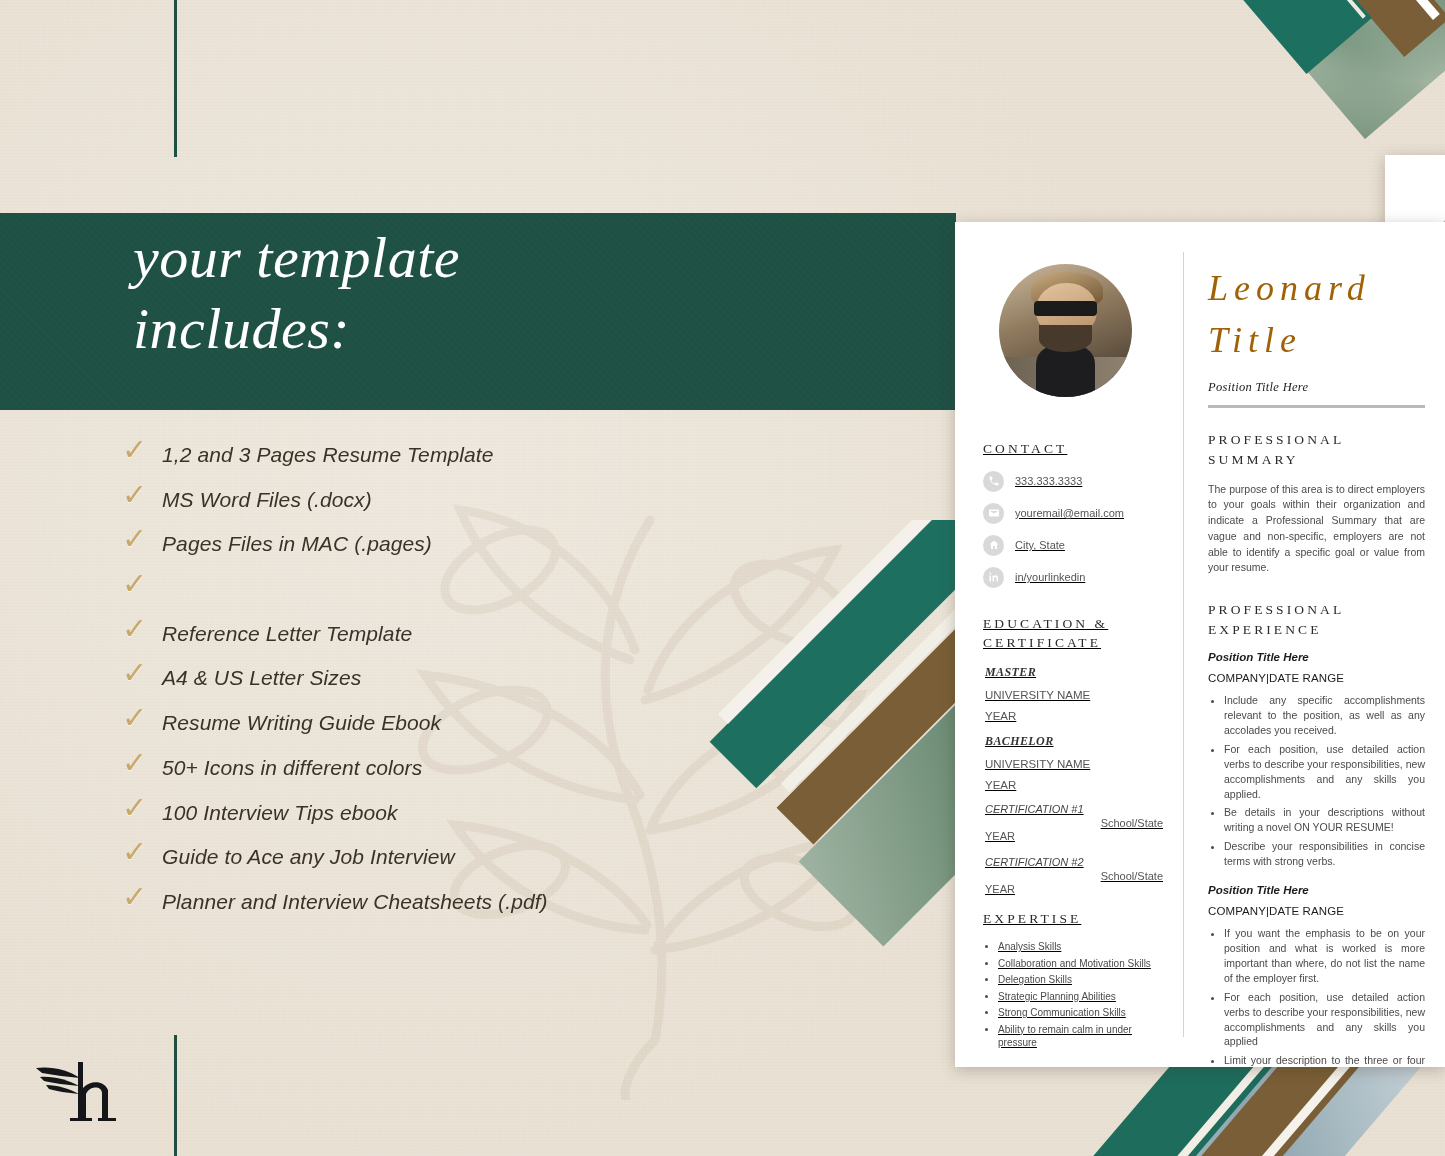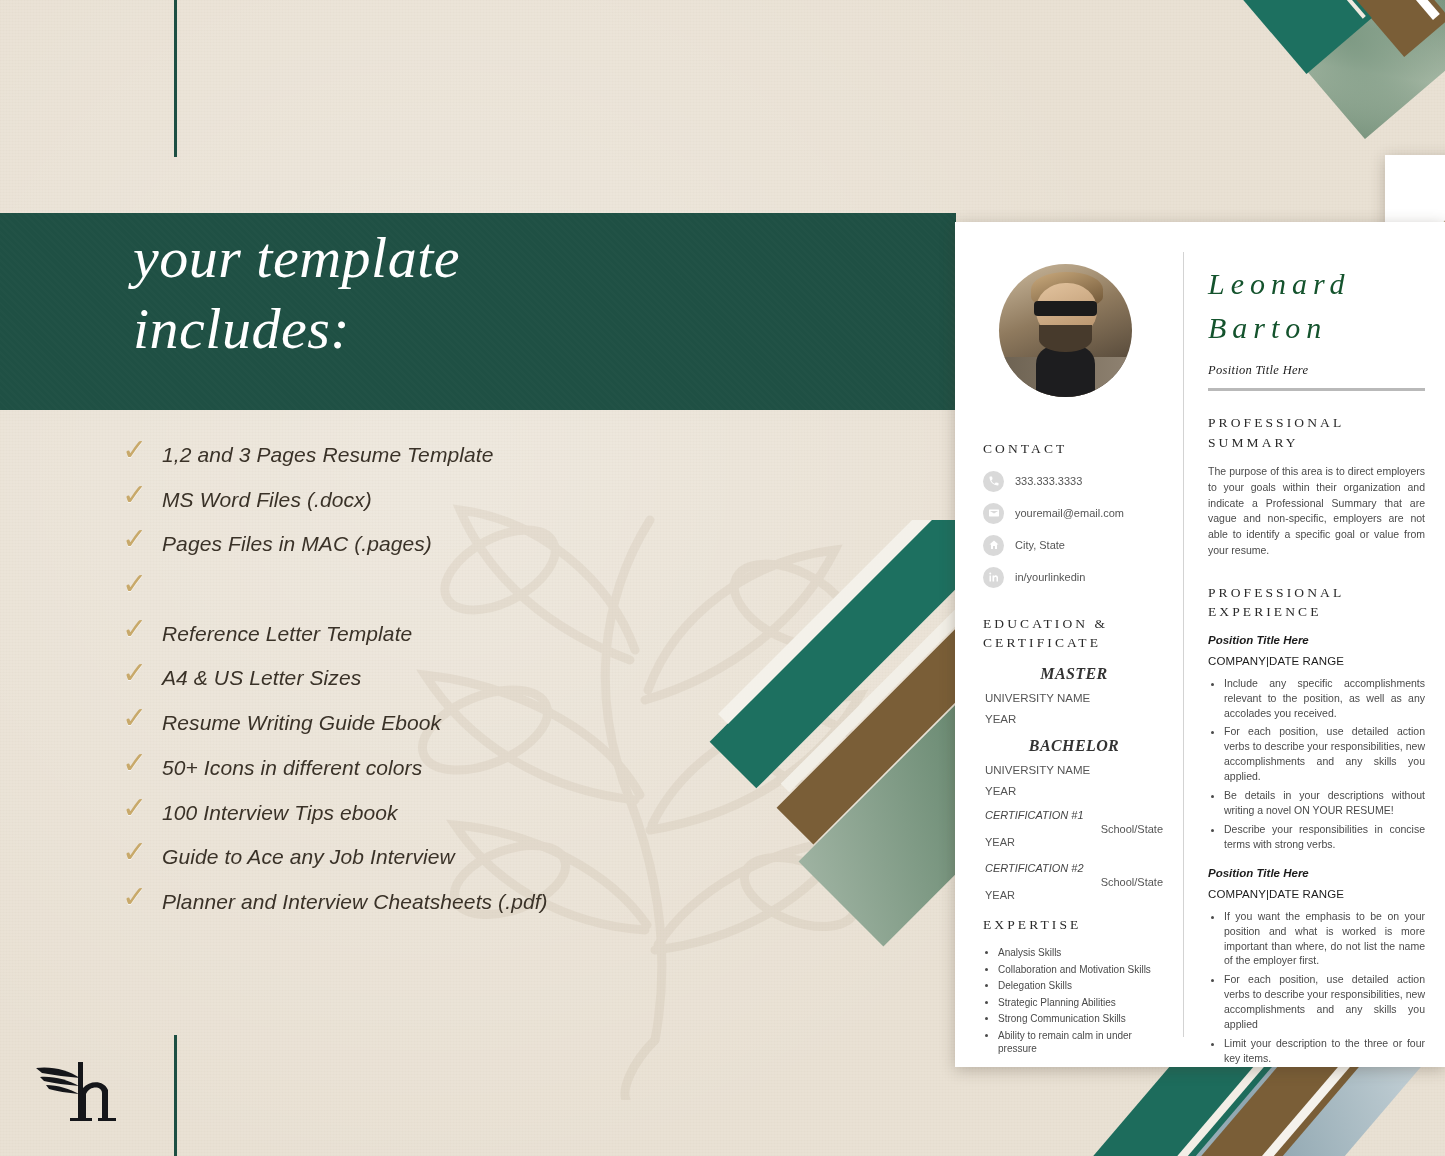--- a/index.html
+++ b/index.html
@@ -129,21 +129,21 @@
 
   
   .card{
     position:absolute;background:#ffffff;
     box-shadow:0 3px 14px rgba(60,50,35,.28);
   }
   .card1{left:955px;top:222px;width:490px;height:845px;}
   .card2{left:1385px;top:155px;width:300px;height:845px;}
 
   .cardinner{position:absolute;inset:0;display:flex;}
-  .col-left{width:228px;flex:0 0 228px;padding:36px 20px 0 28px;box-sizing:border-box;}
+  .col-left{width:228px;flex:0 0 228px;padding:36px 20px 0 28px;box-sizing:border-box;text-decoration:underline;}
   .divider{width:1px;background:#d3d3d3;margin-top:30px;margin-bottom:30px;flex:0 0 1px;}
   .col-right{flex:1;padding:40px 20px 0 24px;box-sizing:border-box;overflow:hidden;}
 
   
   .avatar{
     width:133px;height:133px;border-radius:50%;margin:6px auto 0 16px;
     overflow:hidden;position:relative;
     background:linear-gradient(160deg,#cdbb9f,#8f7a5e 40%,#3b3229);
   }
   .avatar .face{position:absolute;left:28%;top:14%;width:46%;height:42%;border-radius:48%;
@@ -170,34 +170,34 @@
   .contact-row{display:flex;align-items:center;margin-bottom:11px;}
   .cicon{
     width:21px;height:21px;border-radius:50%;background:#d9d9d9;flex:0 0 21px;
     display:flex;align-items:center;justify-content:center;margin-right:11px;
   }
   .cicon svg{width:12px;height:12px;fill:#ffffff;}
   .ctext{font-size:11px;color:#555;font-family:"Liberation Sans",sans-serif;}
 
   .edu-item{margin-bottom:0;}
   .edu-deg{font-family:"Liberation Serif",serif;font-style:italic;font-weight:700;
-    font-size:16px;color:#333;letter-spacing:.4px;margin:0 0 9px 2px;text-align:center;}
+    font-size:12px;color:#333;letter-spacing:.4px;margin:0 0 9px 2px;}
   .edu-uni{font-size:11.5px;color:#555;margin:0 0 9px 2px;}
   .edu-year{font-size:11.5px;color:#555;margin:0 0 12px 2px;}
   .cert-t{font-size:11px;font-style:italic;color:#444;margin:0 0 2px 2px;}
   .cert-s{font-size:11px;color:#555;margin:0 0 1px 2px;text-align:right;}
   .cert-y{font-size:11px;color:#555;margin:0 0 14px 2px;}
 
   .exp-list{margin:0;padding-left:15px;}
   .exp-list li{font-size:10px;color:#4a4a4a;margin-bottom:3px;line-height:1.35;}
 
   
   .rname{
     font-family:"Liberation Serif",serif;font-style:italic;font-weight:400;
-    font-size:30px;color:#14532d;letter-spacing:6px;line-height:1.45;margin:0;
+    font-size:36px;color:#a16207;letter-spacing:6px;line-height:1.45;margin:0;
     white-space:nowrap;
   }
   .rtitle{
     font-family:"Liberation Serif",serif;font-style:italic;font-size:12.5px;
     color:#222;margin:14px 0 10px 0;letter-spacing:.3px;
   }
   .rrule{height:3px;background:#b9b9b9;margin:0 0 22px 0;width:100%;}
   .sum-p{font-size:10.5px;color:#4a4a4a;line-height:1.5;margin:0 0 24px 0;text-align:justify;}
   .pos-t{font-size:11.5px;font-style:italic;font-weight:700;color:#1c1c1c;margin:0 0 9px 0;}
   .comp-t{font-size:11.5px;font-weight:400;color:#1c1c1c;margin:0 0 9px 0;letter-spacing:.1px;}
@@ -488,21 +488,21 @@
           <li>Strategic Planning Abilities</li>
           <li>Strong Communication Skills</li>
           <li>Ability to remain calm in under pressure</li>
         </ul>
       </div>
 
       <div class="divider"></div>
 
       <div class="col-right">
         <div class="rname">Leonard</div>
-        <div class="rname">Barton</div>
+        <div class="rname">Title</div>
         <div class="rtitle">Position Title Here</div>
         <div class="rrule"></div>
 
         <div class="sec-h">PROFESSIONAL SUMMARY</div>
         <p class="sum-p">The purpose of this area is to direct employers to your goals within their organization and indicate a Professional Summary that are vague and non-specific, employers are not able to identify a specific goal or value from your resume.</p>
 
         <div class="sec-h">PROFESSIONAL EXPERIENCE</div>
 
         <div>
           <div class="pos-t">Position Title Here</div>

